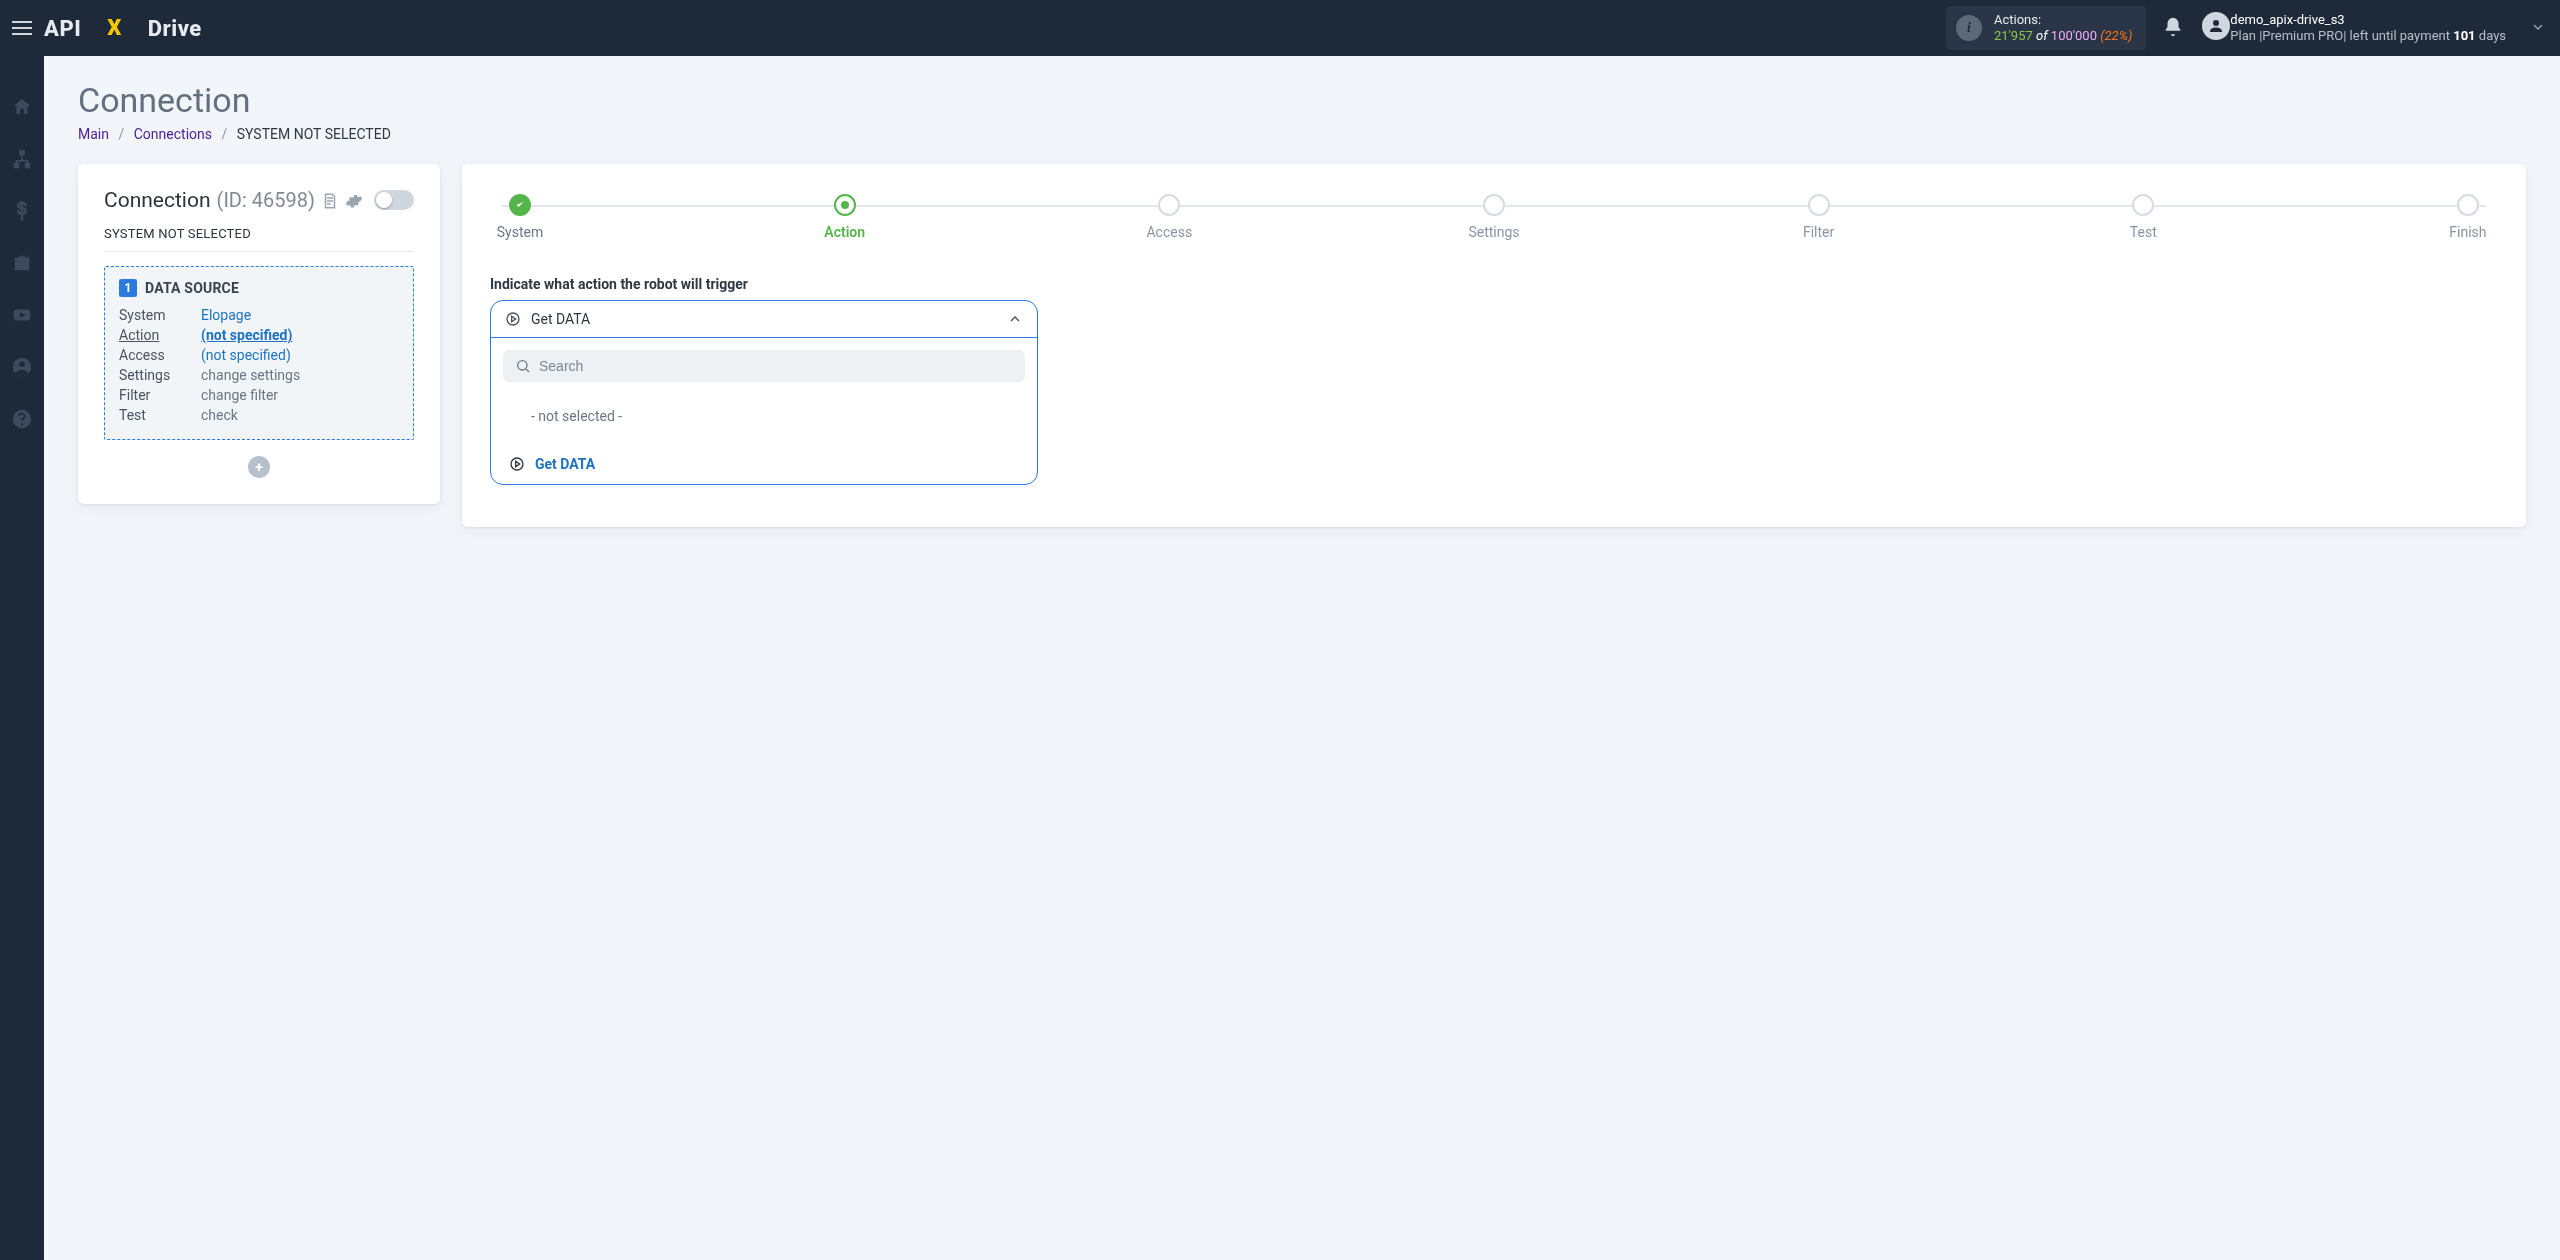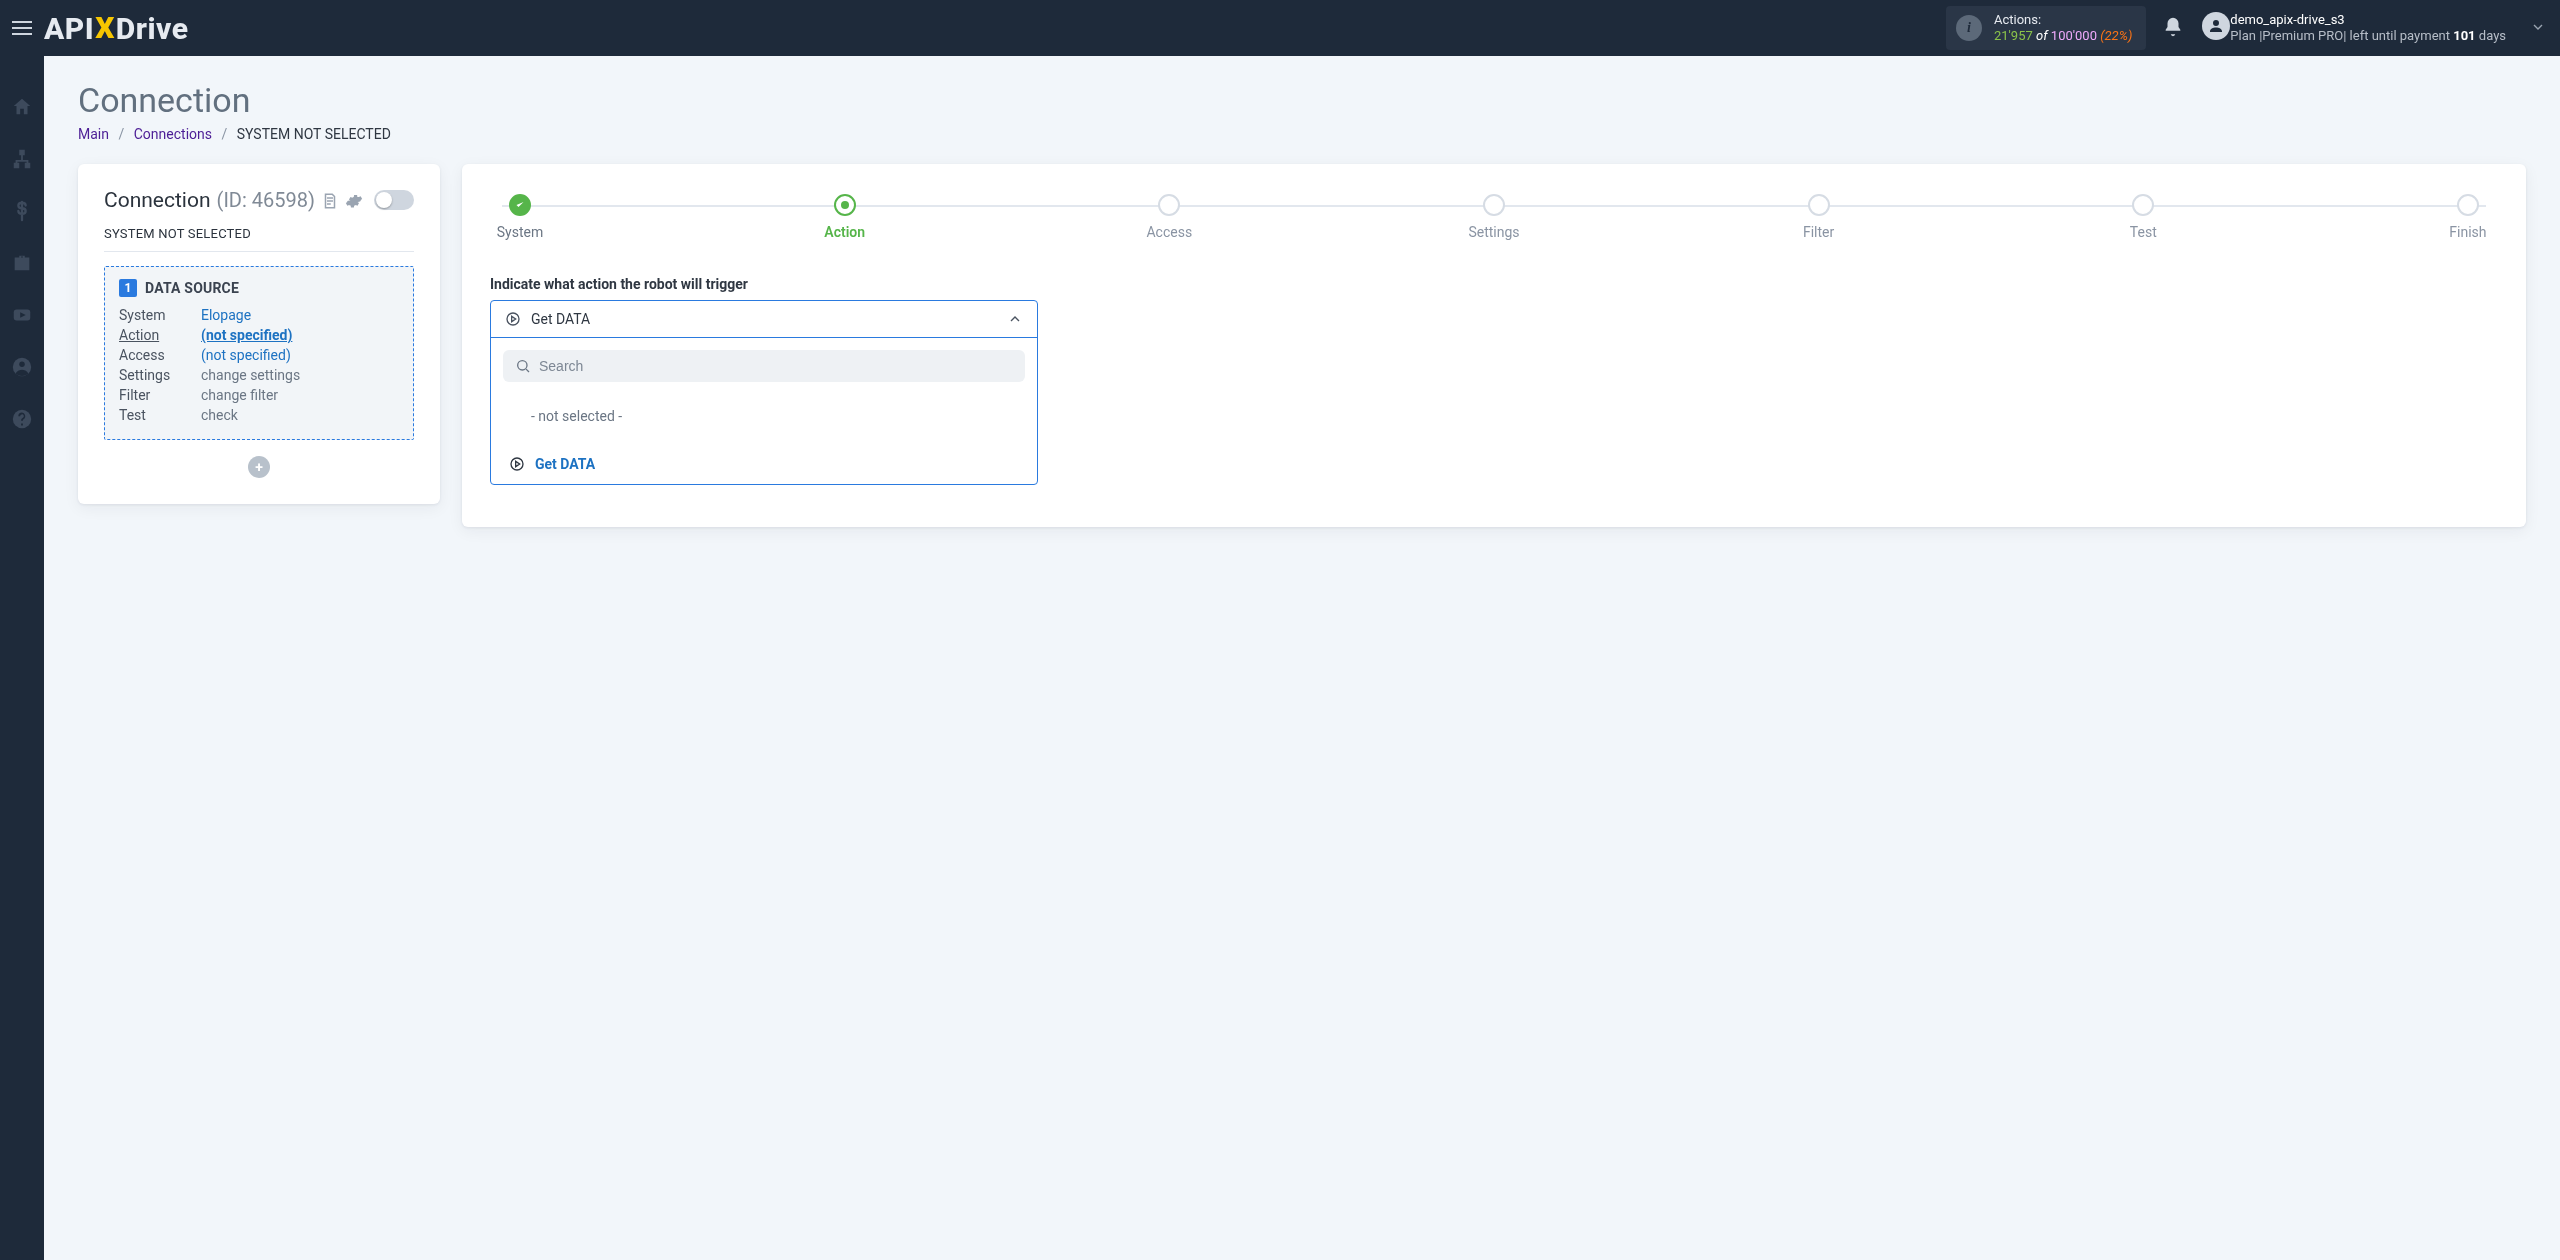--- a/index.html
+++ b/index.html
@@ -19,21 +19,21 @@
     align-items: center;
     color: #e6eaf0;
     padding: 0 14px 0 10px;
   }
   .hamburger {
     width: 24px; height: 24px;
     display: flex; flex-direction: column; justify-content: center; gap: 4px;
     margin-right: 10px; cursor: pointer;
   }
   .hamburger span { display:block; height:2px; background:#cfd6df; width:20px; margin:0 auto; }
-  .logo { display:flex; align-items:center; font-weight:800; font-size:30px; letter-spacing:.5px; }
+  .logo { display:flex; align-items:center; font-weight:800; font-size:22px; letter-spacing:.5px;gap:25px; }
   .logo .x { color:#f7c600; padding:0 1px; font-weight:900; position:relative; top:-1px;}
   .topbar .spacer { flex:1; }
   .actions-box {
     background:#2a3647; border-radius:4px; padding:6px 14px 6px 10px;
     display:flex; align-items:center; gap:12px; margin-right:16px;
   }
   .info-circle {
     width:26px; height:26px; border-radius:50%;
     background:#5c6979; color:#1e2a3a;
     display:flex; align-items:center; justify-content:center;
@@ -139,21 +139,21 @@
   .step .dot.done svg { width:12px; height:12px; fill:#fff; }
   .step .dot.active { border-color:#56b54a; }
   .step .dot.active::after { content:""; width:8px; height:8px; border-radius:50%; background:#56b54a; }
   .step .lbl { font-size:14px; color:#8a94a3; }
   .step .lbl.active { color:#56b54a; font-weight:600; }
   .step .lbl.done { color:#6b7684; }
 
   .field-label { font-size:14px; font-weight:700; color:#2f3742; margin-bottom:8px; }
   .select-wrap { width:548px; position:relative; }
   .select-box {
-    border:1px solid #2a7adf; border-radius:4px; background:#fff; overflow:hidden;
+    border:1px solid #2a7adf; border-radius:13px; background:#fff; overflow:hidden;
   }
   .select-head {
     display:flex; align-items:center; gap:10px; padding:10px 14px; cursor:pointer;
   }
   .play-ic { width:16px; height:16px; }
   .play-ic svg { width:16px; height:16px; fill:none; stroke:#4a5360; stroke-width:2; }
   .select-head .txt { flex:1; color:#2f3742; }
   .chev { width:16px; height:16px; }
   .chev svg { width:16px; height:16px; fill:none; stroke:#4a5360; stroke-width:2; }
   .select-body { border-top:1px solid #2a7adf; padding:12px 12px 6px; }

